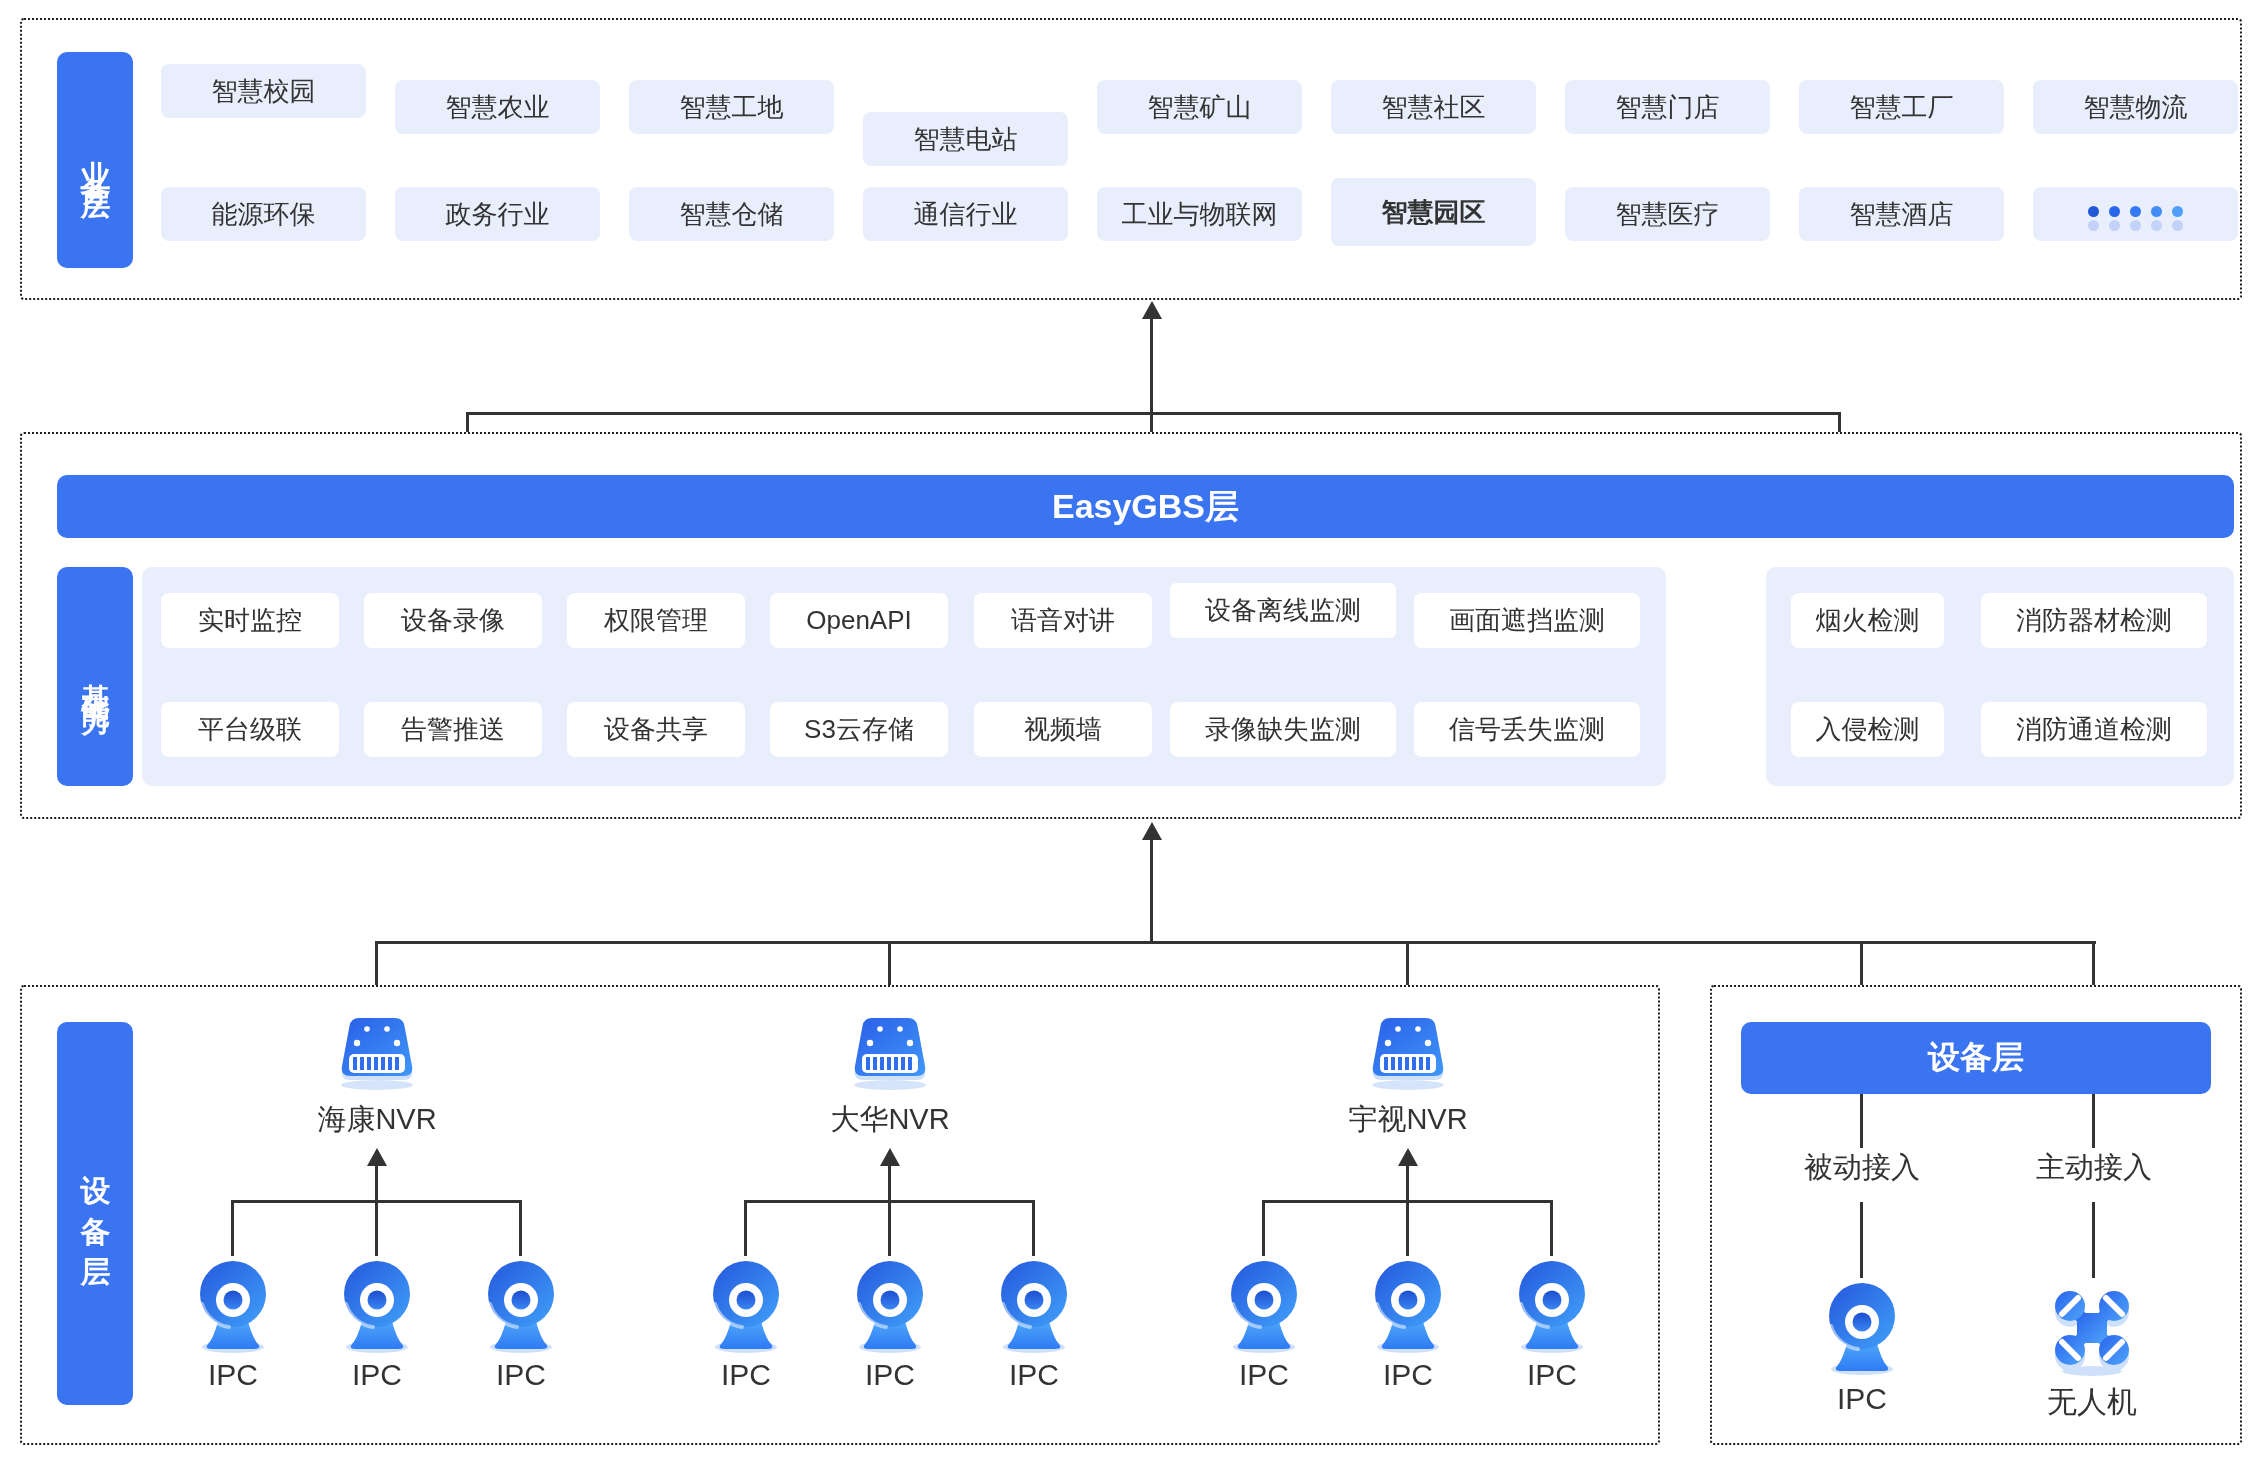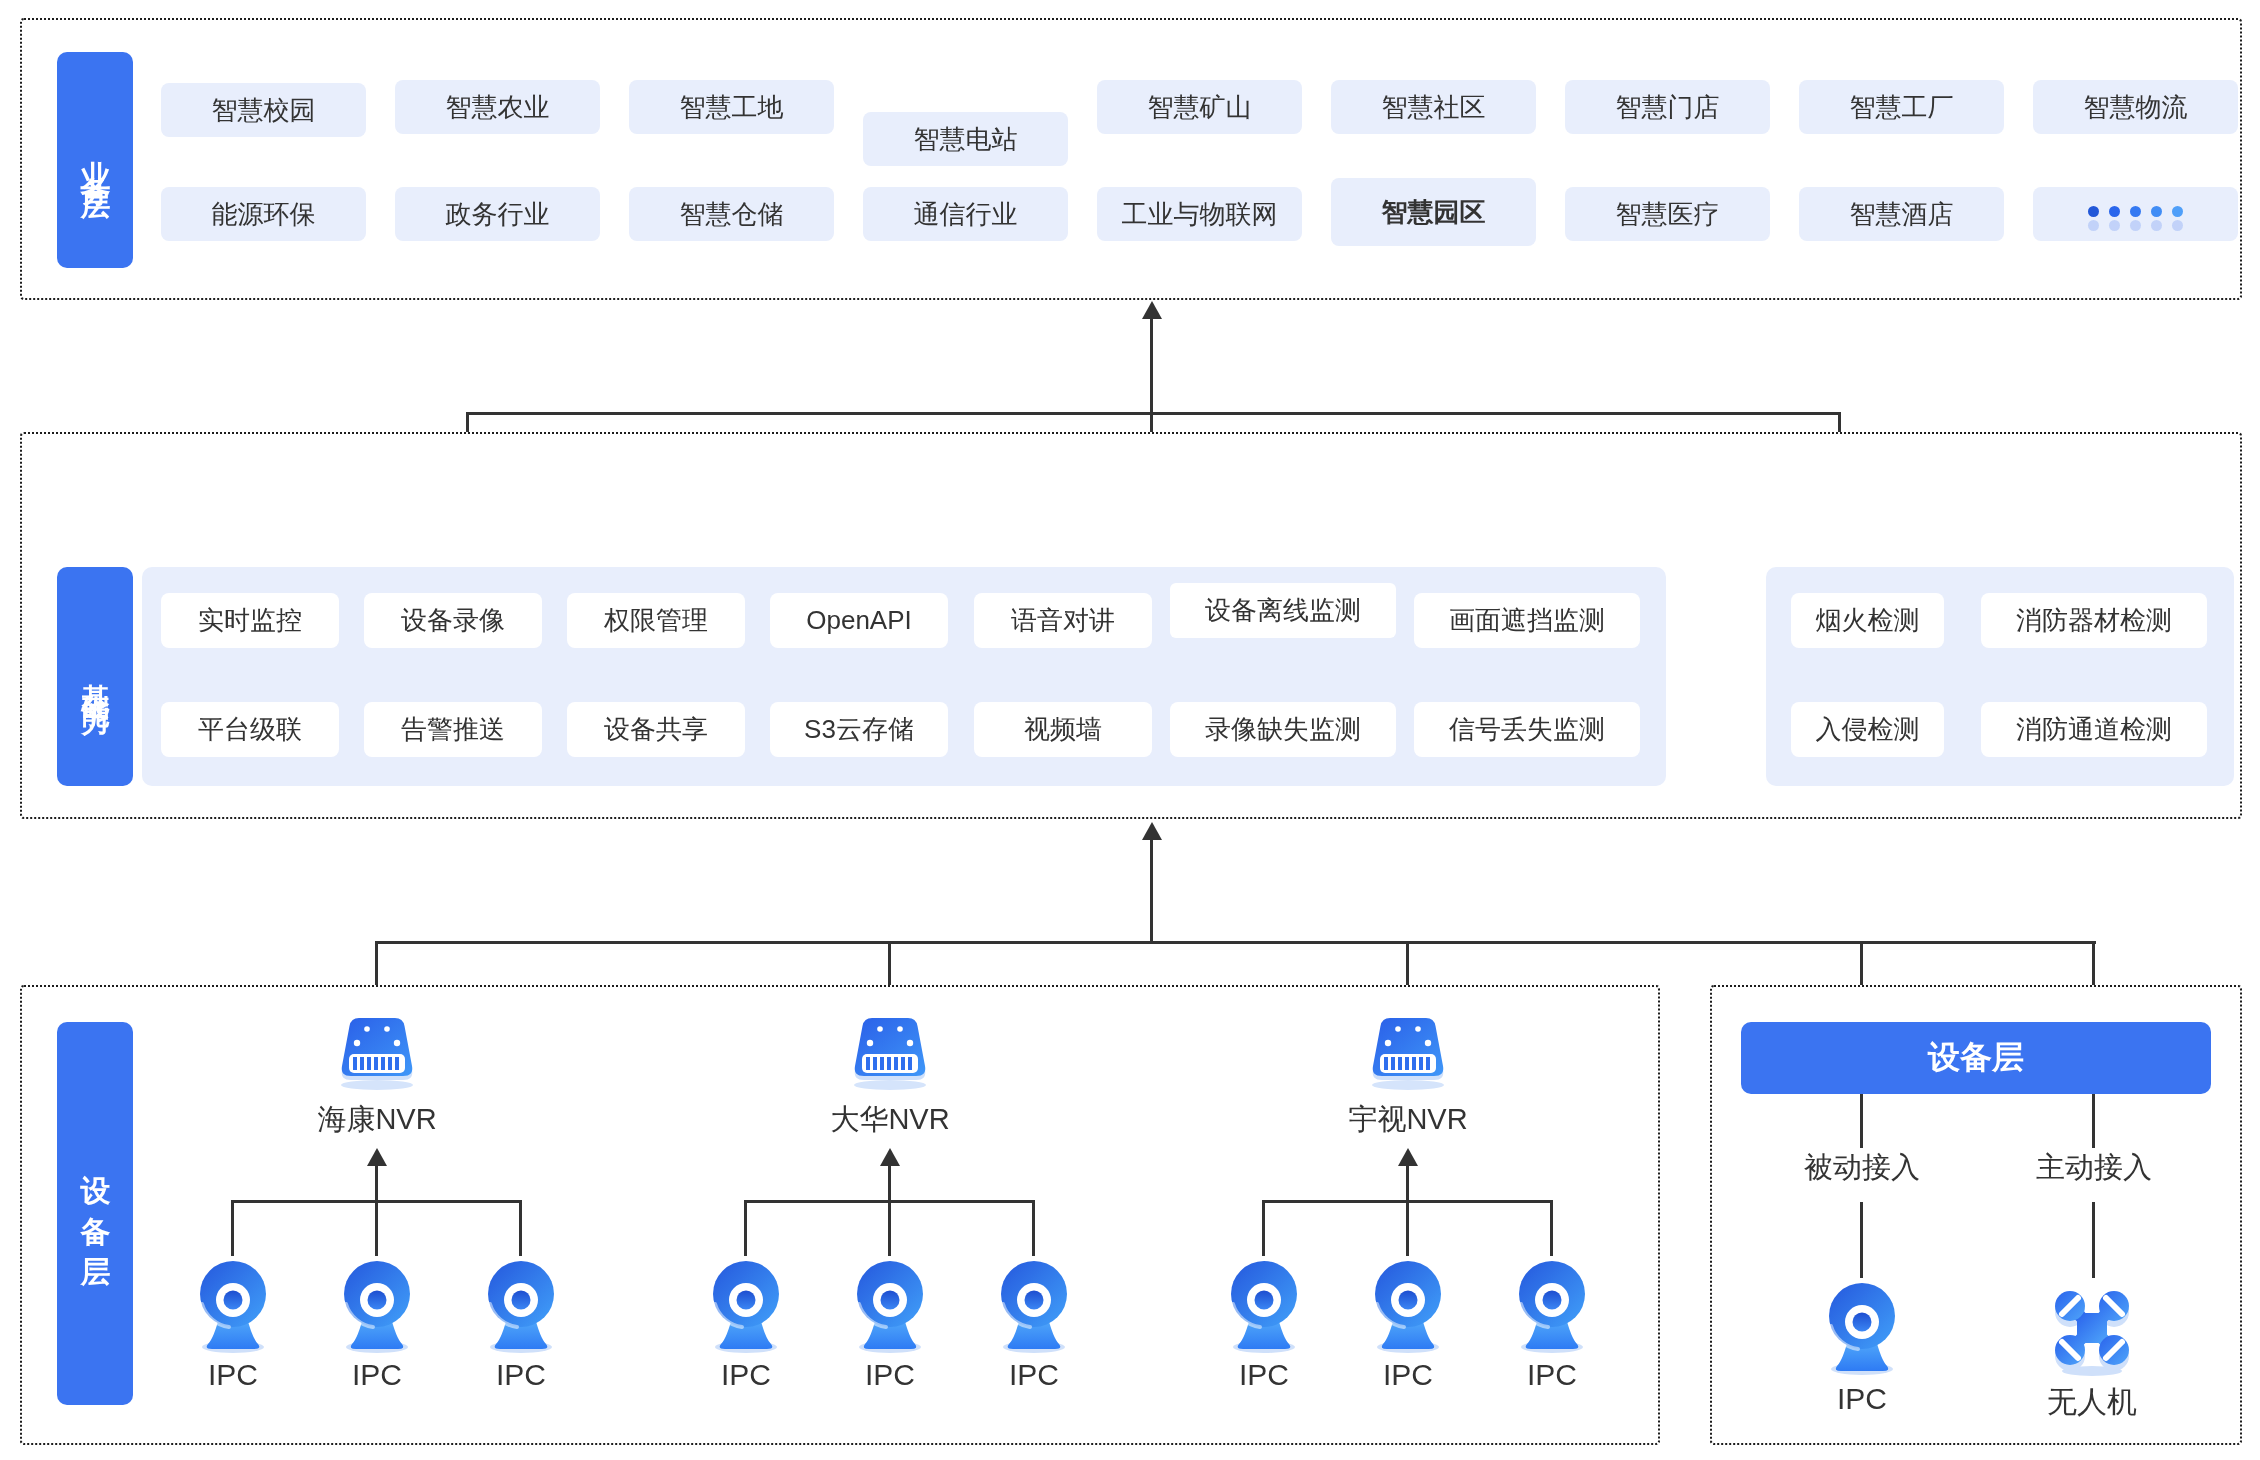--- a/index.html
+++ b/index.html
@@ -49,21 +49,21 @@
   </defs>
 </svg>
 
 <div id="canvas">
 
   <div class="dotbox" style="left:20px;top:18px;width:2222px;height:282px;"></div>
   <div class="bluebar" style="left:57px;top:52px;width:76px;height:216px;">
     <span class="vtext" style="font-size:30px;letter-spacing:16px;">业务层</span>
   </div>
 
-  <div class="tile" style="left:161px;top:83px;width:205px;height:54px;">
+  <div class="tile" style="left:161px;top:64px;width:205px;height:54px;">
       <span>智慧校园</span>
     </div>
   <div class="tile" style="left:395px;top:80px;width:205px;height:54px;">
       <span>智慧农业</span>
     </div>
   <div class="tile" style="left:629px;top:80px;width:205px;height:54px;">
       <span>智慧工地</span>
     </div>
   <div class="tile" style="left:863px;top:80px;width:205px;height:54px;margin-top:32px;">
       <span>智慧电站</span>
@@ -112,20 +112,23 @@
     <span style="margin-top:-12px;"><i class="dot d1"></i><i class="dot d2"></i><i class="dot d3"></i><i class="dot d4"></i><i class="dot d5"></i></span>
   </div>
 
   <div class="tri-up" style="left:1142px;top:301px;"></div>
   <div class="vline" style="left:1150px;top:316px;height:159px;"></div>
   <div class="hline" style="left:466px;top:412px;width:1375px;"></div>
   <div class="vline" style="left:466px;top:412px;height:63px;"></div>
   <div class="vline" style="left:1838px;top:412px;height:63px;"></div>
 
   <div class="dotbox" style="left:20px;top:432px;width:2222px;height:387px;"></div>
+  <div class="bluebar" style="left:57px;top:475px;width:2177px;height:63px;font-size:34px;">
+    <span>EasyGBS层</span>
+  </div>
   <div class="bluebar" style="left:57px;top:567px;width:76px;height:219px;">
     <span class="vtext" style="font-size:28px;letter-spacing:8px;">基础能力</span>
   </div>
   <div class="panel" style="left:142px;top:567px;width:1524px;height:219px;"></div>
 
   <div class="wtile" style="left:161px;top:593px;width:178px;height:55px;">
       <span>实时监控</span>
     </div>
   <div class="wtile" style="left:364px;top:593px;width:178px;height:55px;">
       <span>设备录像</span>

